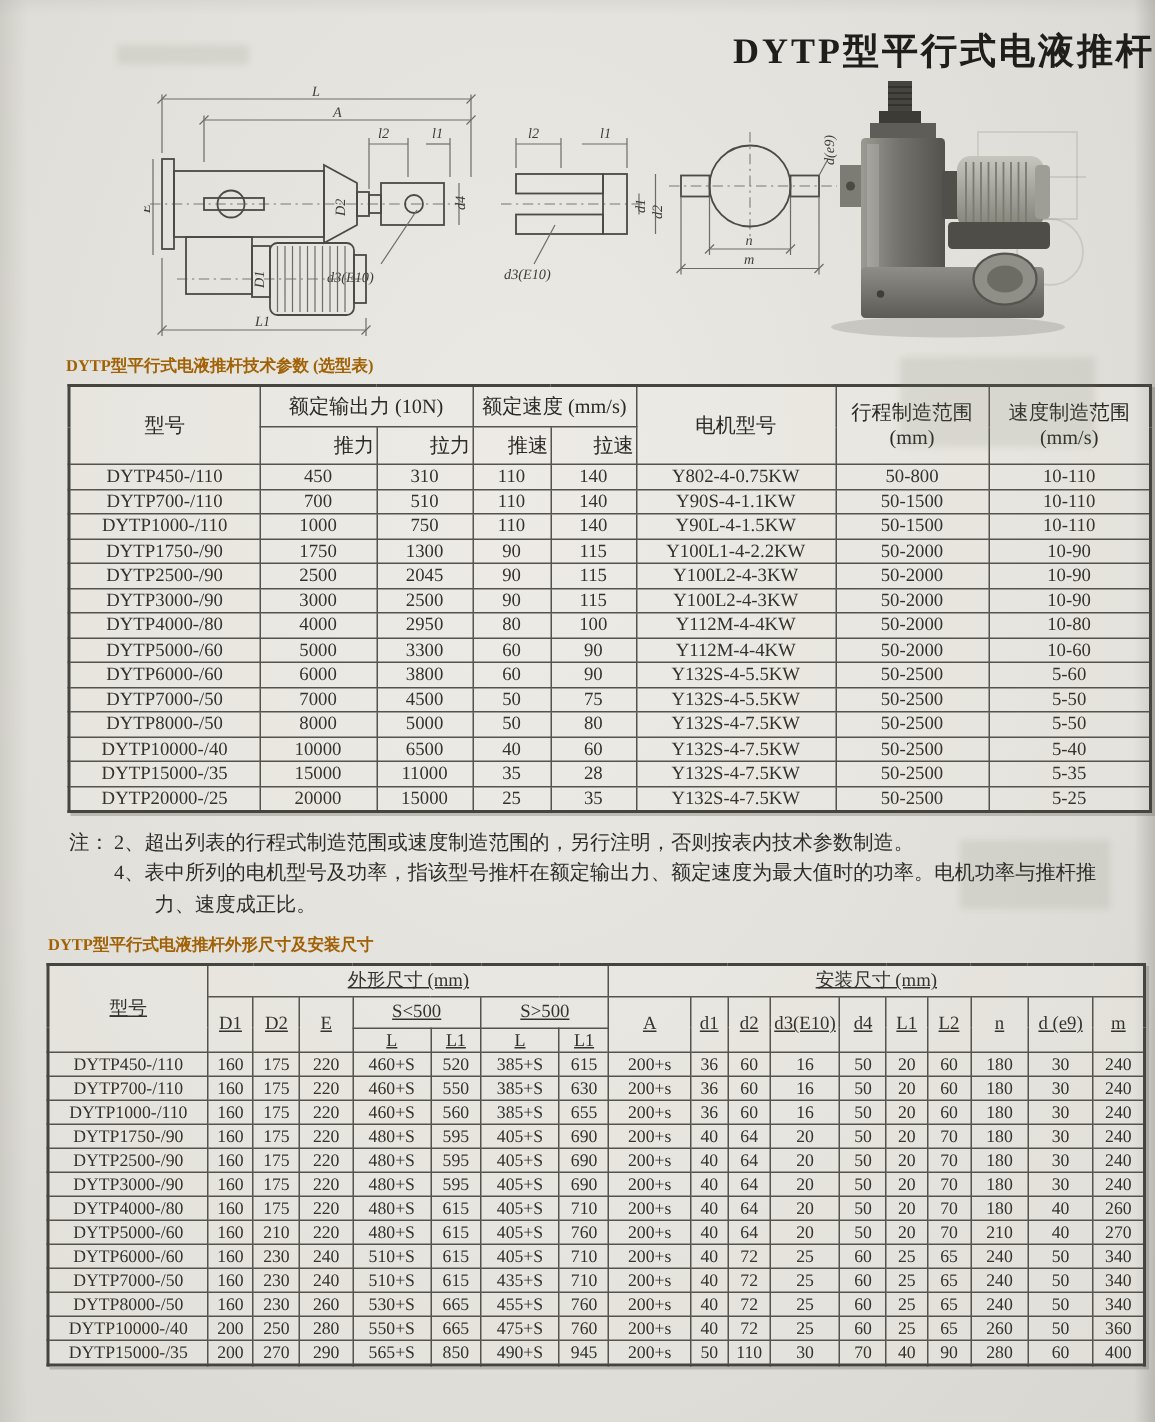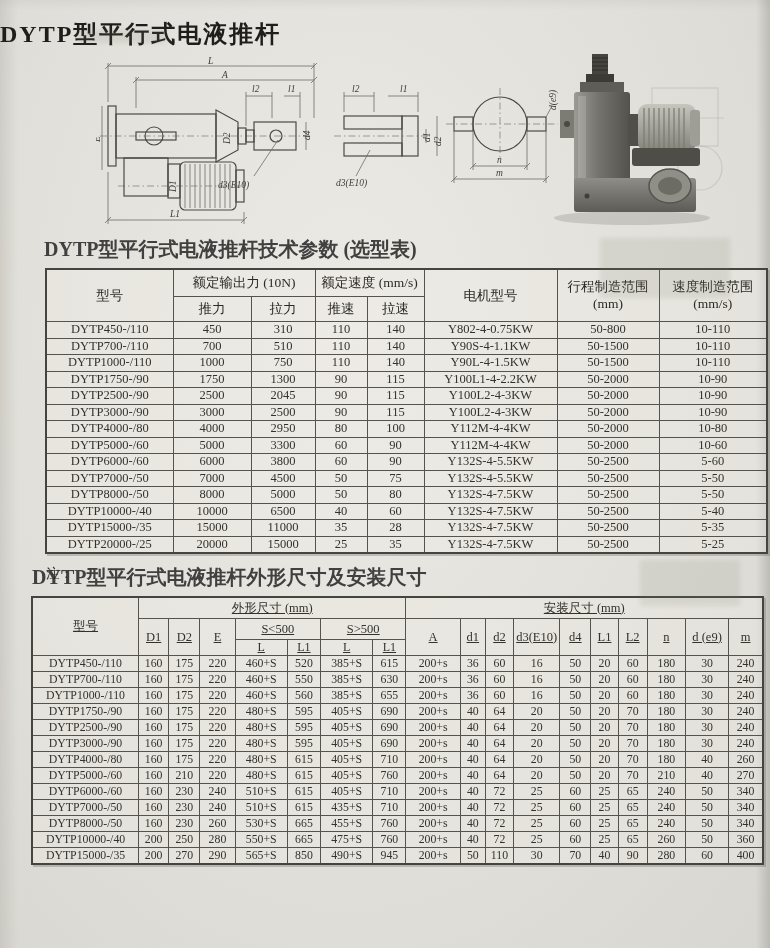--- a/index.html
+++ b/index.html
@@ -8,45 +8,45 @@
     background:
       linear-gradient(90deg, rgba(175,172,165,.35) 0, rgba(225,223,217,0) 18px),
       linear-gradient(270deg, rgba(150,148,142,.45) 0, rgba(225,223,217,0) 14px),
       linear-gradient(180deg, rgba(190,188,182,.25) 0, rgba(226,224,218,0) 10px),
       radial-gradient(ellipse at 45% 35%, #eceae4 0%, #e2e0da 55%, #d8d6d0 100%);
     font-family:"Liberation Serif","DejaVu Serif",serif;
     color:#2d2c29;
   }
   .artifact{position:absolute;background:rgba(120,124,114,.14);filter:blur(2px);border-radius:2px;}
   .title{
-    margin:0;padding-top:18px;text-align:left;
+    margin:0;padding-top:18px;text-align:right;
     font-size:24px;font-weight:bold;letter-spacing:2px;color:#1f1e1b;
   }
   .figures{position:relative;height:176px;margin-top:4px;}
   .figures svg{position:absolute;}
   .fig-main{left:96px;top:2px;}
   .fig-detail{left:330px;top:22px;}
   .fig-trunnion{left:442px;top:26px;}
   .fig-photo{left:532px;top:-6px;}
   .draw-line{stroke:#4b4a45;stroke-width:1.2;fill:none;}
   .dim-line{stroke:#6d6c66;stroke-width:.8;fill:none;}
   .center-line{stroke:#7a796f;stroke-width:.7;fill:none;stroke-dasharray:7 3 1.5 3;}
   .dim-text{font-size:9.5px;font-style:italic;fill:#3e3d39;font-family:"Liberation Serif","DejaVu Serif",serif;}
-  .section-title{font-size:20px;font-weight:bold;color:#404040;}
+  .section-title{font-size:11px;font-weight:bold;color:#a16207;}
   .st1{margin:6px 0 0 44px;}
   .st2{margin:9px 0 0 32px;}
   table.tbl{border-collapse:collapse;table-layout:fixed;background:rgba(240,238,232,.35);}
   .tbl th,.tbl td{
     border:1px solid #55534d;text-align:center;vertical-align:middle;
     font-weight:normal;padding:0 1px;overflow:hidden;white-space:nowrap;color:#33322e;
   }
   .tbl{border:2px solid #45443f;box-shadow:2px 2px 0 rgba(110,108,100,.35);}
   .tbl1{width:721px;margin:5px 0 0 45px;}
   .tbl1 thead th{font-size:13.5px;height:26px;color:#2b2a26;}
-  .tbl1 thead tr+tr th{height:24px;}
+  .tbl1 thead tr+tr th{height:24px;text-align:right;}
   .tbl1 tbody td{height:15.5px;font-size:12.5px;}
   .tbl2{width:733px;margin:5px 0 0 31px;}
   .tbl2 thead th{font-size:12.5px;height:20px;text-decoration:underline;}
   .tbl2 thead .sub th{height:14px;font-size:12px;}
   .tbl2 tbody td{height:14.55px;font-size:11.8px;}
   .hdr-2line{line-height:1.25;}
   .notes{position:relative;margin:10px 0 0 46px;width:688px;font-size:13.5px;line-height:1.5;color:#2e2d29;}
   .notes-prefix{position:absolute;left:0;top:0;}
   .notes-items{padding-left:30px;}
   .note-item{padding-left:27px;text-indent:-27px;}
@@ -400,20 +400,22 @@
         <td>Y132S-4-7.5KW</td>
         <td>50-2500</td>
         <td>5-25</td>
       </tr>
     </tbody>
 </table>
 
 <div class="notes">
   <span class="notes-prefix">注：</span>
   <div class="notes-items">
+      <div class="note-item">2、超出列表的行程式制造范围或速度制造范围的，另行注明，否则按表内技术参数制造。</div>
+      <div class="note-item">4、表中所列的电机型号及功率，指该型号推杆在额定输出力、额定速度为最大值时的功率。电机功率与推杆推力、速度成正比。</div>
     </div>
 </div>
 
 <div class="section-title st2">DYTP型平行式电液推杆外形尺寸及安装尺寸</div>
 
 <table class="tbl tbl2">
   <colgroup>
     <col style="width:106px">
       <col style="width:30px">
       <col style="width:31px">

